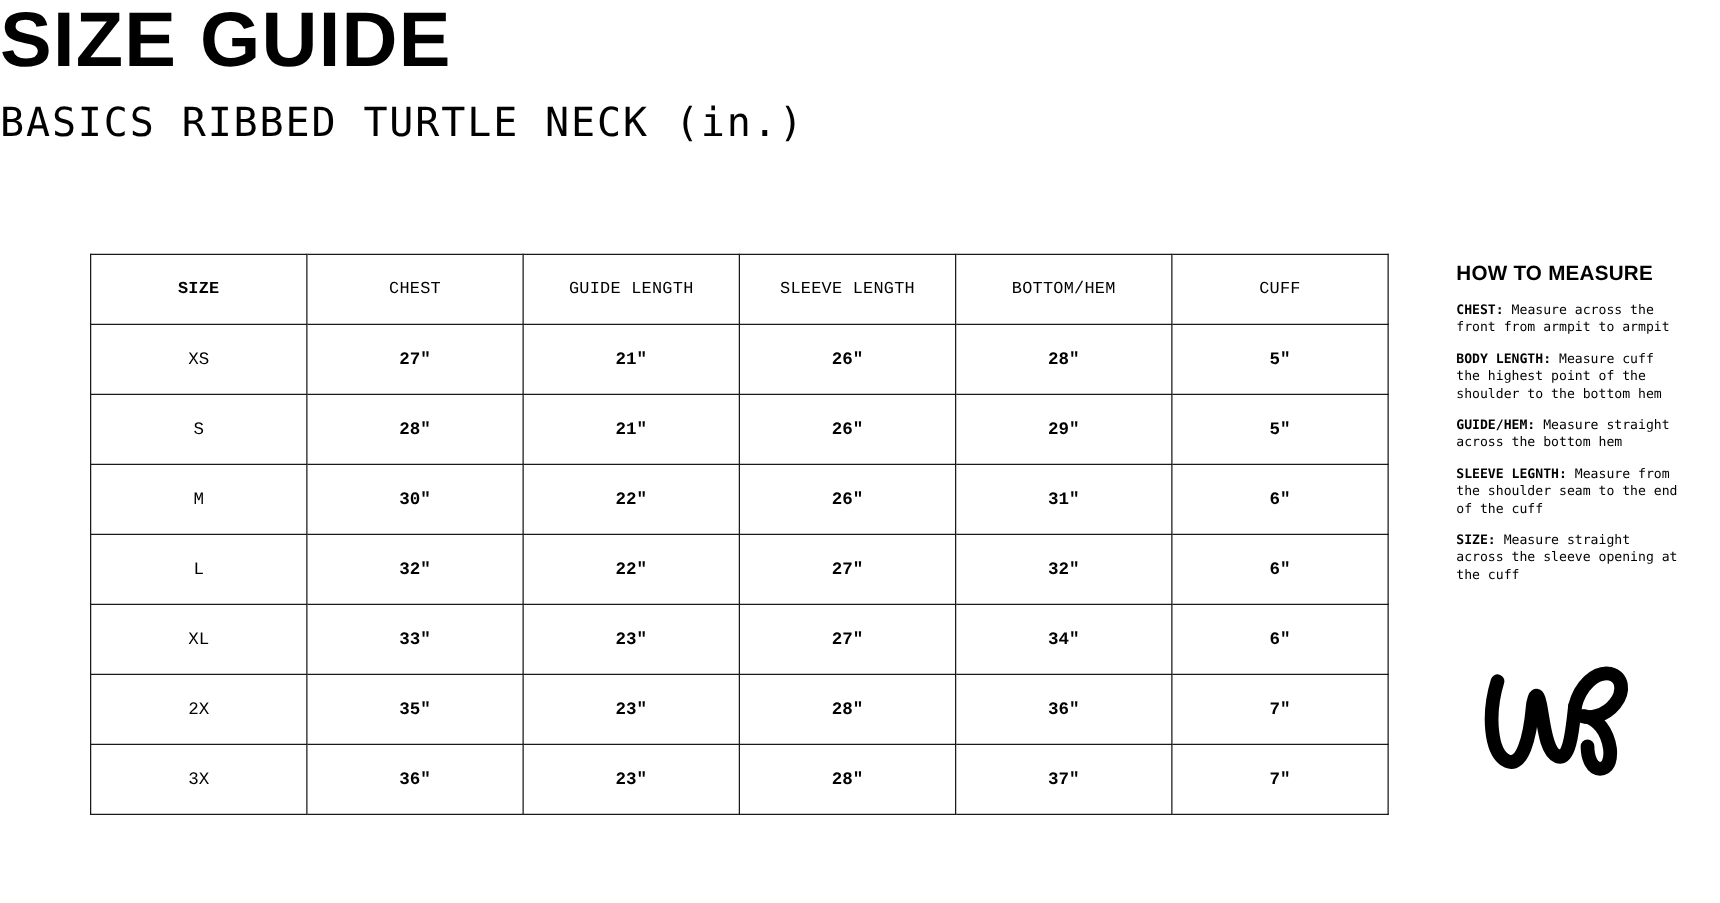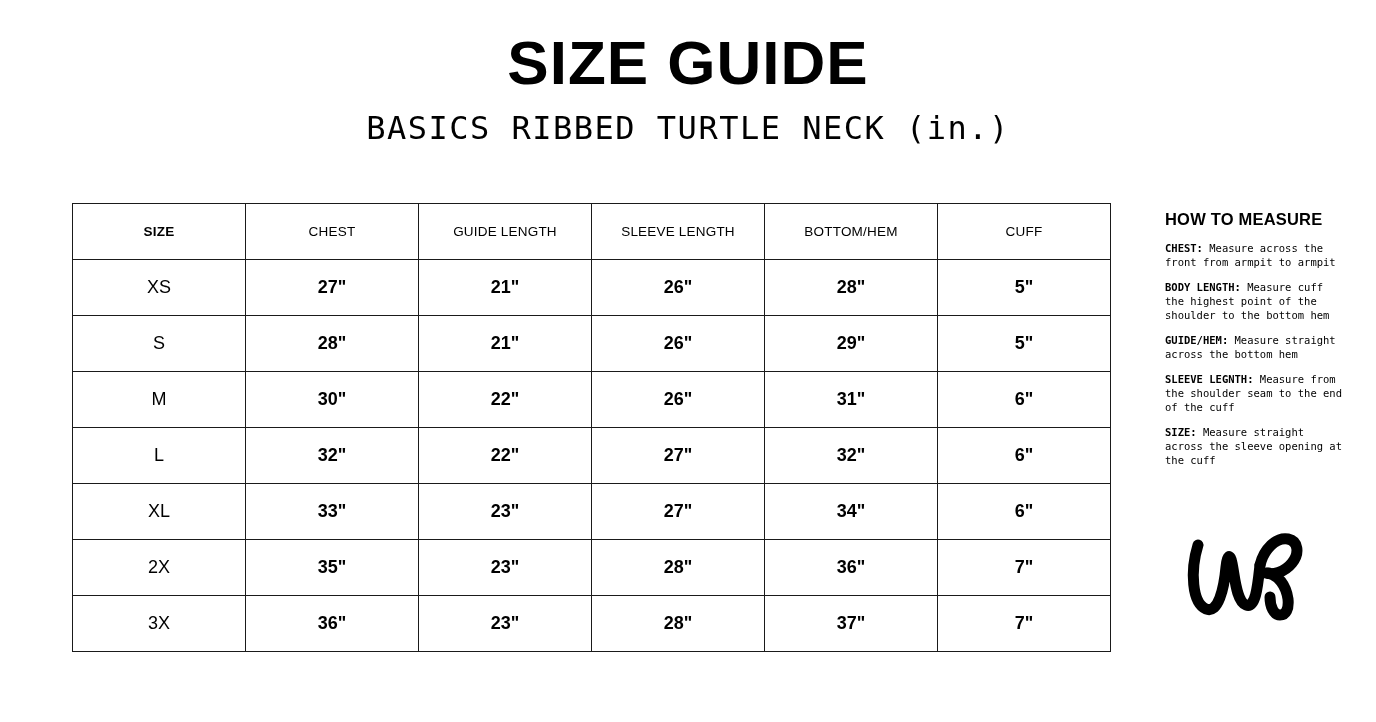--- a/index.html
+++ b/index.html
@@ -17,22 +17,21 @@
   }
 
   .page {
     position: relative;
     width: 1376px;
     height: 722px;
   }
 
   
   .header {
-    text-align: center;
-    padding-top: 30px;
+    text-align: left;
   }
   .title {
     font-family: "Liberation Sans", sans-serif;
     font-weight: bold;
     font-size: 62px;
     letter-spacing: 1px;
     line-height: 1.05;
     margin: 0;
   }
   .subtitle {
@@ -54,28 +53,29 @@
     position: absolute;
     left: 72px;
     top: 0;
     width: 1081px;
   }
 
   table.size-table {
     border-collapse: collapse;
     width: 971px;
     table-layout: fixed;
+    font-family: Liberation Mono, monospace;
   }
   table.size-table th,
   table.size-table td {
     border: 1px solid #1a1a1a;
     height: 55px;
     text-align: center;
     vertical-align: middle;
-    font-size: 18px;
+    font-size: 14px;
     padding: 0;
   }
   table.size-table thead th {
     font-weight: normal;
     font-size: 13.5px;
     letter-spacing: 0.2px;
   }
   table.size-table thead th.size-col {
     font-weight: bold;
   }

